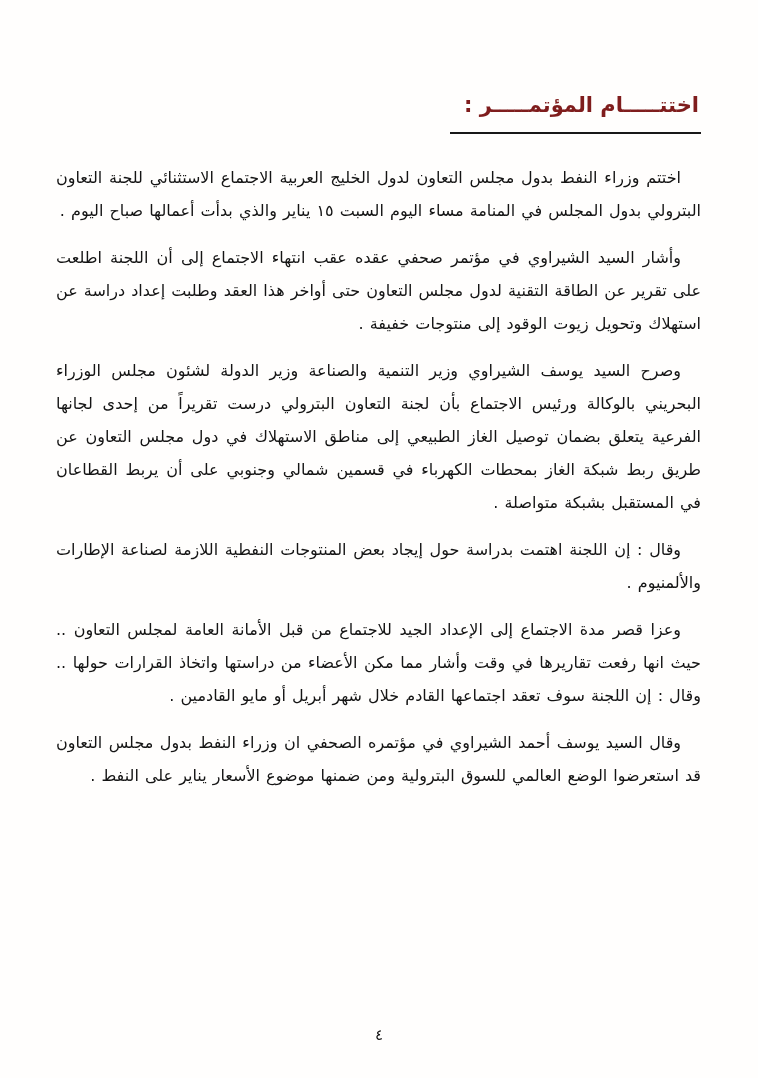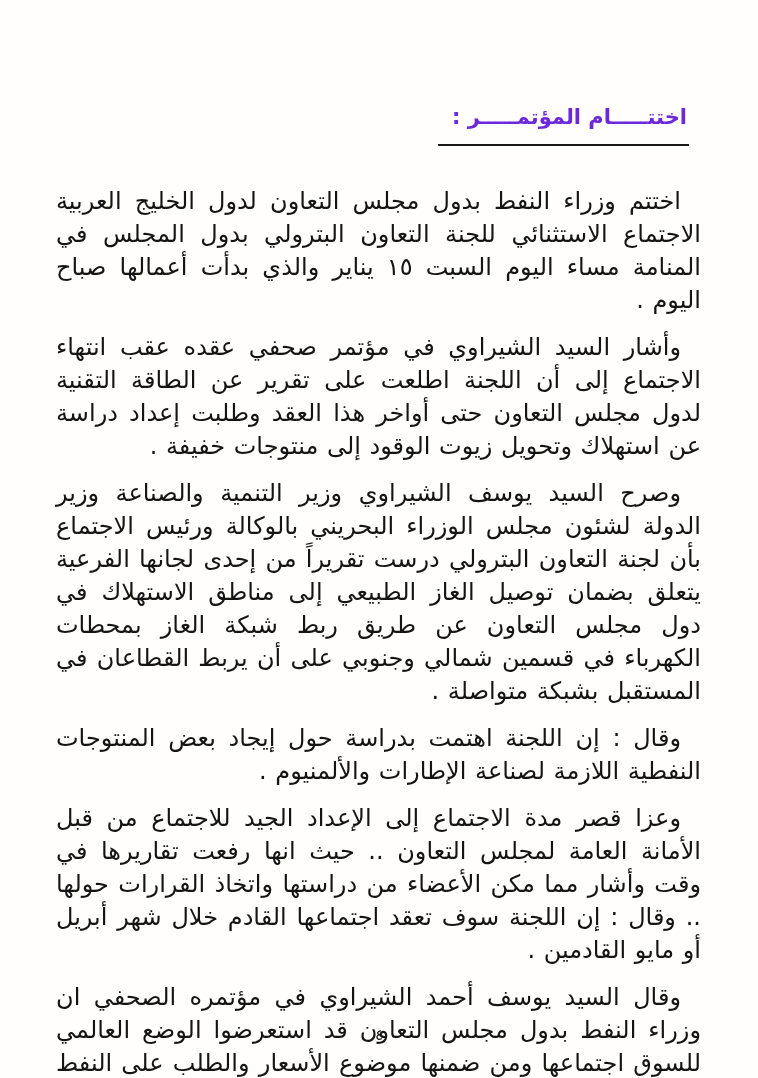--- a/index.html
+++ b/index.html
@@ -23,32 +23,32 @@
     top: 92px;
     right: 57px;
     left: 56px;
   }
   .title-row {
     text-align: right;
     margin: 0 0 27px 0;
   }
   .doc-title {
     display: inline-block;
-    margin: 12px;
+    margin: 0;
     font-size: 21px;
     line-height: 27px;
     font-weight: 700;
-    color: #6d28d9;
+    color: #7f1d1d;
     padding: 0 2px 13px 14px;
     border-bottom: 2px solid #181818;
     letter-spacing: 0.3px;
   }
   .para {
     margin: 0 0 14px 0;
-    font-size: 24px;
+    font-size: 16px;
     line-height: 33px;
     text-align: justify;
     text-indent: 20px;
     color: #141414;
     word-spacing: 1px;
   }
   .page-number {
     position: absolute;
     bottom: 34px;
     left: 0;
@@ -71,18 +71,18 @@
     <p class="para">اختتم وزراء النفط بدول مجلس التعاون لدول الخليج العربية الاجتماع الاستثنائي للجنة التعاون البترولي بدول المجلس في المنامة مساء اليوم السبت ١٥ يناير والذي بدأت أعمالها صباح اليوم .</p>
 
     <p class="para">وأشار السيد الشيراوي في مؤتمر صحفي عقده عقب انتهاء الاجتماع إلى أن اللجنة اطلعت على تقرير عن الطاقة التقنية لدول مجلس التعاون حتى أواخر هذا العقد وطلبت إعداد دراسة عن استهلاك وتحويل زيوت الوقود إلى منتوجات خفيفة .</p>
 
     <p class="para">وصرح السيد يوسف الشيراوي وزير التنمية والصناعة وزير الدولة لشئون مجلس الوزراء البحريني بالوكالة ورئيس الاجتماع بأن لجنة التعاون البترولي درست تقريراً من إحدى لجانها الفرعية يتعلق بضمان توصيل الغاز الطبيعي إلى مناطق الاستهلاك في دول مجلس التعاون عن طريق ربط شبكة الغاز بمحطات الكهرباء في قسمين شمالي وجنوبي على أن يربط القطاعان في المستقبل بشبكة متواصلة .</p>
 
     <p class="para">وقال : إن اللجنة اهتمت بدراسة حول إيجاد بعض المنتوجات النفطية اللازمة لصناعة الإطارات والألمنيوم .</p>
 
     <p class="para">وعزا قصر مدة الاجتماع إلى الإعداد الجيد للاجتماع من قبل الأمانة العامة لمجلس التعاون .. حيث انها رفعت تقاريرها في وقت وأشار مما مكن الأعضاء من دراستها واتخاذ القرارات حولها .. وقال : إن اللجنة سوف تعقد اجتماعها القادم خلال شهر أبريل أو مايو القادمين .</p>
 
-    <p class="para">وقال السيد يوسف أحمد الشيراوي في مؤتمره الصحفي ان وزراء النفط بدول مجلس التعاون قد استعرضوا الوضع العالمي للسوق اجتماعها ومن ضمنها موضوع الأسعار والطلب على النفط .</p>
+    <p class="para">وقال السيد يوسف أحمد الشيراوي في مؤتمره الصحفي ان وزراء النفط بدول مجلس التعاون قد استعرضوا الوضع العالمي للسوق البترولية ومن ضمنها موضوع الأسعار يناير على النفط .</p>
 
   </div>
 
   <div class="page-number">٤</div>
 </div>
 
 </body></html>

